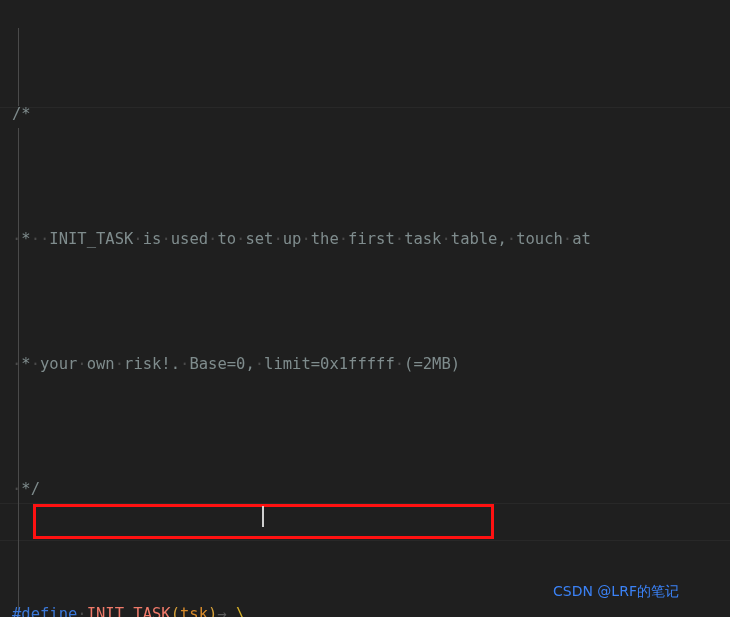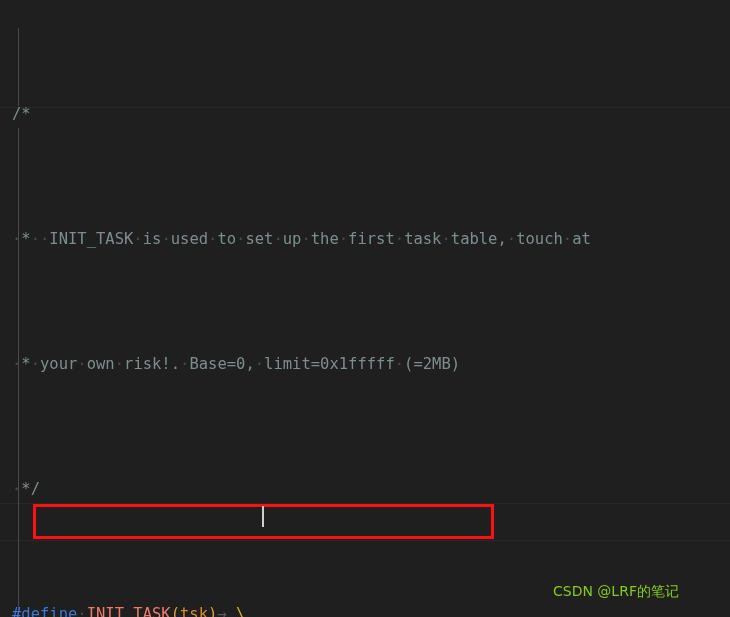--- a/index.html
+++ b/index.html
@@ -101,21 +101,21 @@
     background: rgba(255,255,255,0.045);
   }
 
   
   #watermark {
     position: absolute;
     left: 553px;
     top: 583px;
     font-family: "DejaVu Sans", sans-serif;
     font-size: 14px;
-    color: #84cc16;
+    color: #3b82f6;
     white-space: nowrap;
   }
 </style>
 </head>
 <body>
 
 <div id="editor">
 
   <div class="hairline" style="top:107px;"></div>
   <div class="hairline" style="top:503px;"></div>

